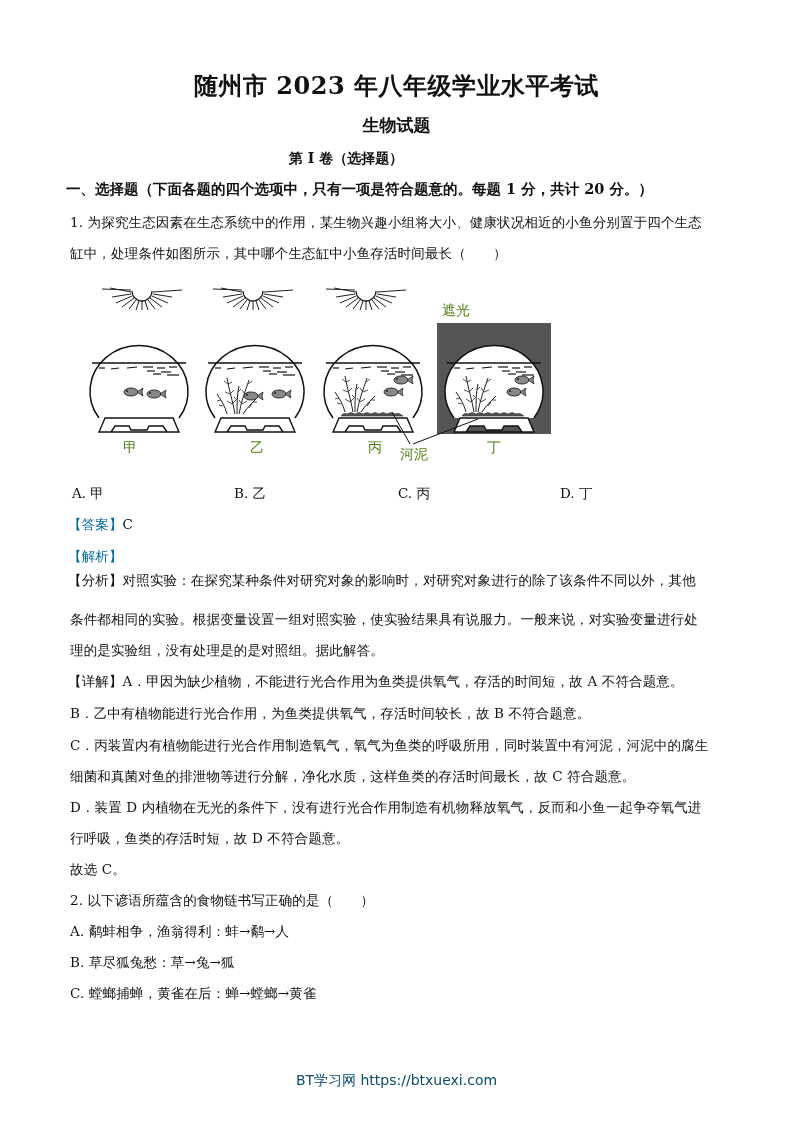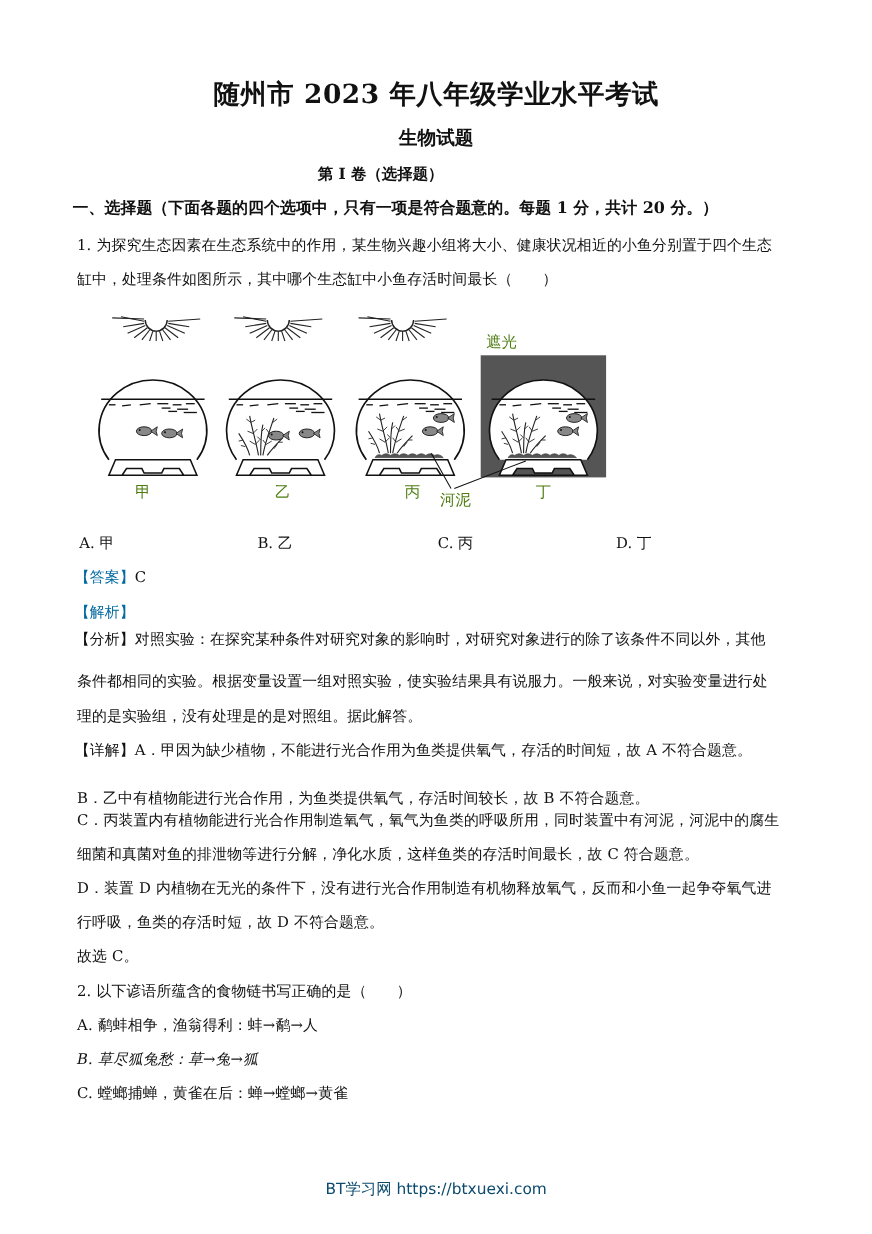--- a/index.html
+++ b/index.html
@@ -158,25 +158,25 @@
 
 <div class="abs line" style="top:572px;left:68px;">
   <span>【分析】</span><span>对照实验：在探究某种条件对研究对象的影响时，对研究对象进行的除了该条件不同以外，其他</span>
 </div>
 <div class="abs line" style="top:611px;">条件都相同的实验。根据变量设置一组对照实验，使实验结果具有说服力。一般来说，对实验变量进行处</div>
 <div class="abs line" style="top:642px;">理的是实验组，没有处理是的是对照组。据此解答。</div>
 
 <div class="abs line" style="top:673px;left:68px;">
   <span>【详解】</span><span>A．甲因为缺少植物，不能进行光合作用为鱼类提供氧气，存活的时间短，故 A 不符合题意。</span>
 </div>
-<div class="abs line" style="top:705px;margin-top:12px;">B．乙中有植物能进行光合作用，为鱼类提供氧气，存活时间较长，故 B 不符合题意。</div>
+<div class="abs line" style="top:705px;">B．乙中有植物能进行光合作用，为鱼类提供氧气，存活时间较长，故 B 不符合题意。</div>
 <div class="abs line" style="top:737px;">C．丙装置内有植物能进行光合作用制造氧气，氧气为鱼类的呼吸所用，同时装置中有河泥，河泥中的腐生</div>
 <div class="abs line" style="top:768px;">细菌和真菌对鱼的排泄物等进行分解，净化水质，这样鱼类的存活时间最长，故 C 符合题意。</div>
 <div class="abs line" style="top:799px;">D．装置 D 内植物在无光的条件下，没有进行光合作用制造有机物释放氧气，反而和小鱼一起争夺氧气进</div>
 <div class="abs line" style="top:830px;">行呼吸，鱼类的存活时短，故 D 不符合题意。</div>
 <div class="abs line" style="top:861px;">故选 C。</div>
 
 <div class="abs line" style="top:892px;">2. 以下谚语所蕴含的食物链书写正确的是（　　）</div>
 <div class="abs line" style="top:923px;">A. 鹬蚌相争，渔翁得利：蚌→鹬→人</div>
-<div class="abs line" style="top:954px;font-style:italic;">B. 草尽狐兔愁：草→兔→狐</div>
+<div class="abs line" style="top:954px;">B. 草尽狐兔愁：草→兔→狐</div>
 <div class="abs line" style="top:985px;">C. 螳螂捕蝉，黄雀在后：蝉→螳螂→黄雀</div>
 
 <div class="abs footer" style="top:1072px;">BT学习网 https://btxuexi.com</div>
 
 </body></html>

